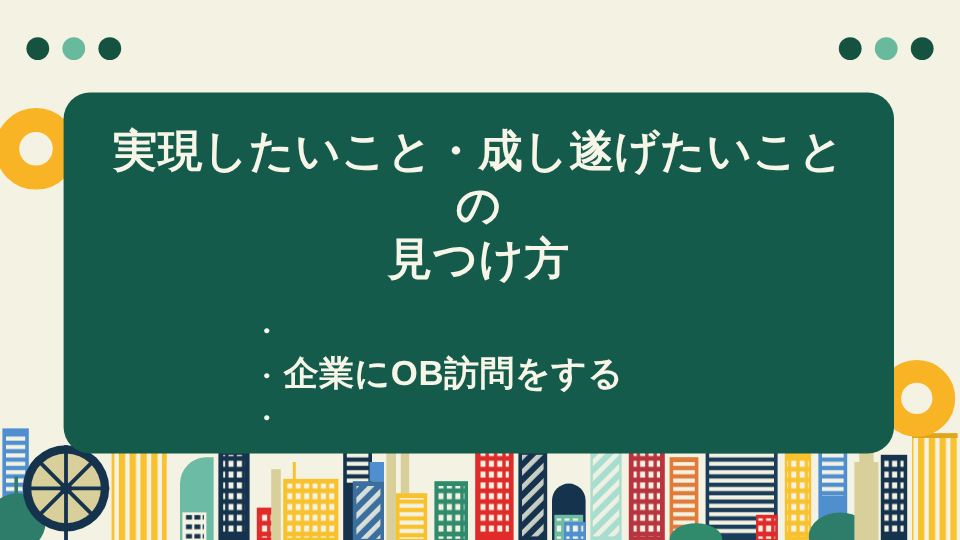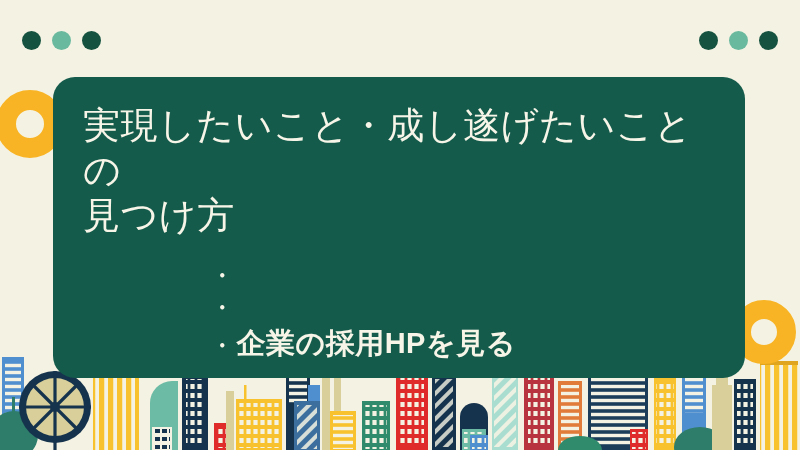--- a/index.html
+++ b/index.html
@@ -36,22 +36,22 @@
     width:692px; height:301px;
     background:#155b4c;
     border-radius:22px;
     z-index:3;
     padding:26px 30px 0 30px;
   }
 
   #title {
     color:#f6f5e7;
     font-size:37px;
-    font-weight:normal;
-    text-align:left;
+    font-weight:bold;
+    text-align:center;
     line-height:1.22;
     letter-spacing:0.5px;
     white-space:pre-line;
   }
 
   #bullets {
     margin-top:22px;
     padding-left:128px;
   }
   .bullet-line {
@@ -224,21 +224,21 @@
 
     <h1 id="title">実現したいこと・成し遂げたいことの
 見つけ方</h1>
 
     <ul id="bullets" style="list-style:none">
       <li class="bullet-line">
         <span class="bullet-mark">・</span>
       </li>
       <li class="bullet-line">
         <span class="bullet-mark">・</span>
+        <span>企業にOB訪問をする</span>
       </li>
       <li class="bullet-line">
         <span class="bullet-mark">・</span>
-        <span>企業の採用HPを見る</span>
       </li>
     </ul>
 
   </div>
 </div>
 
 </body></html>

